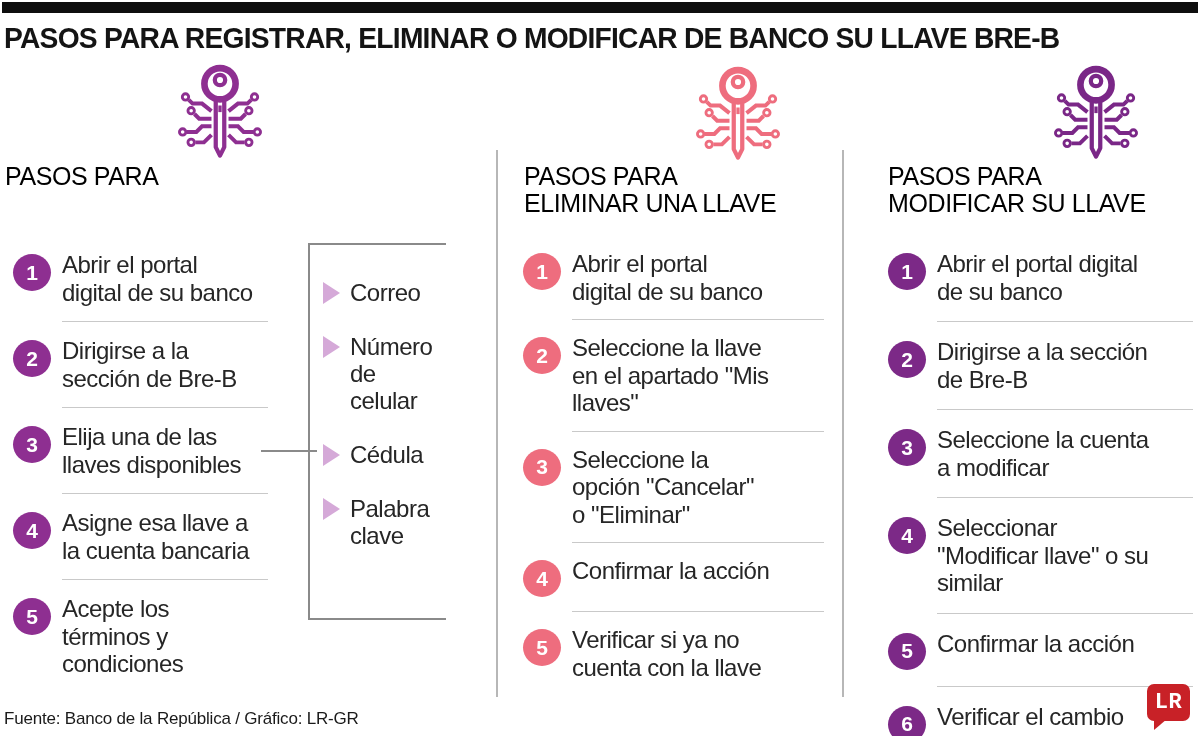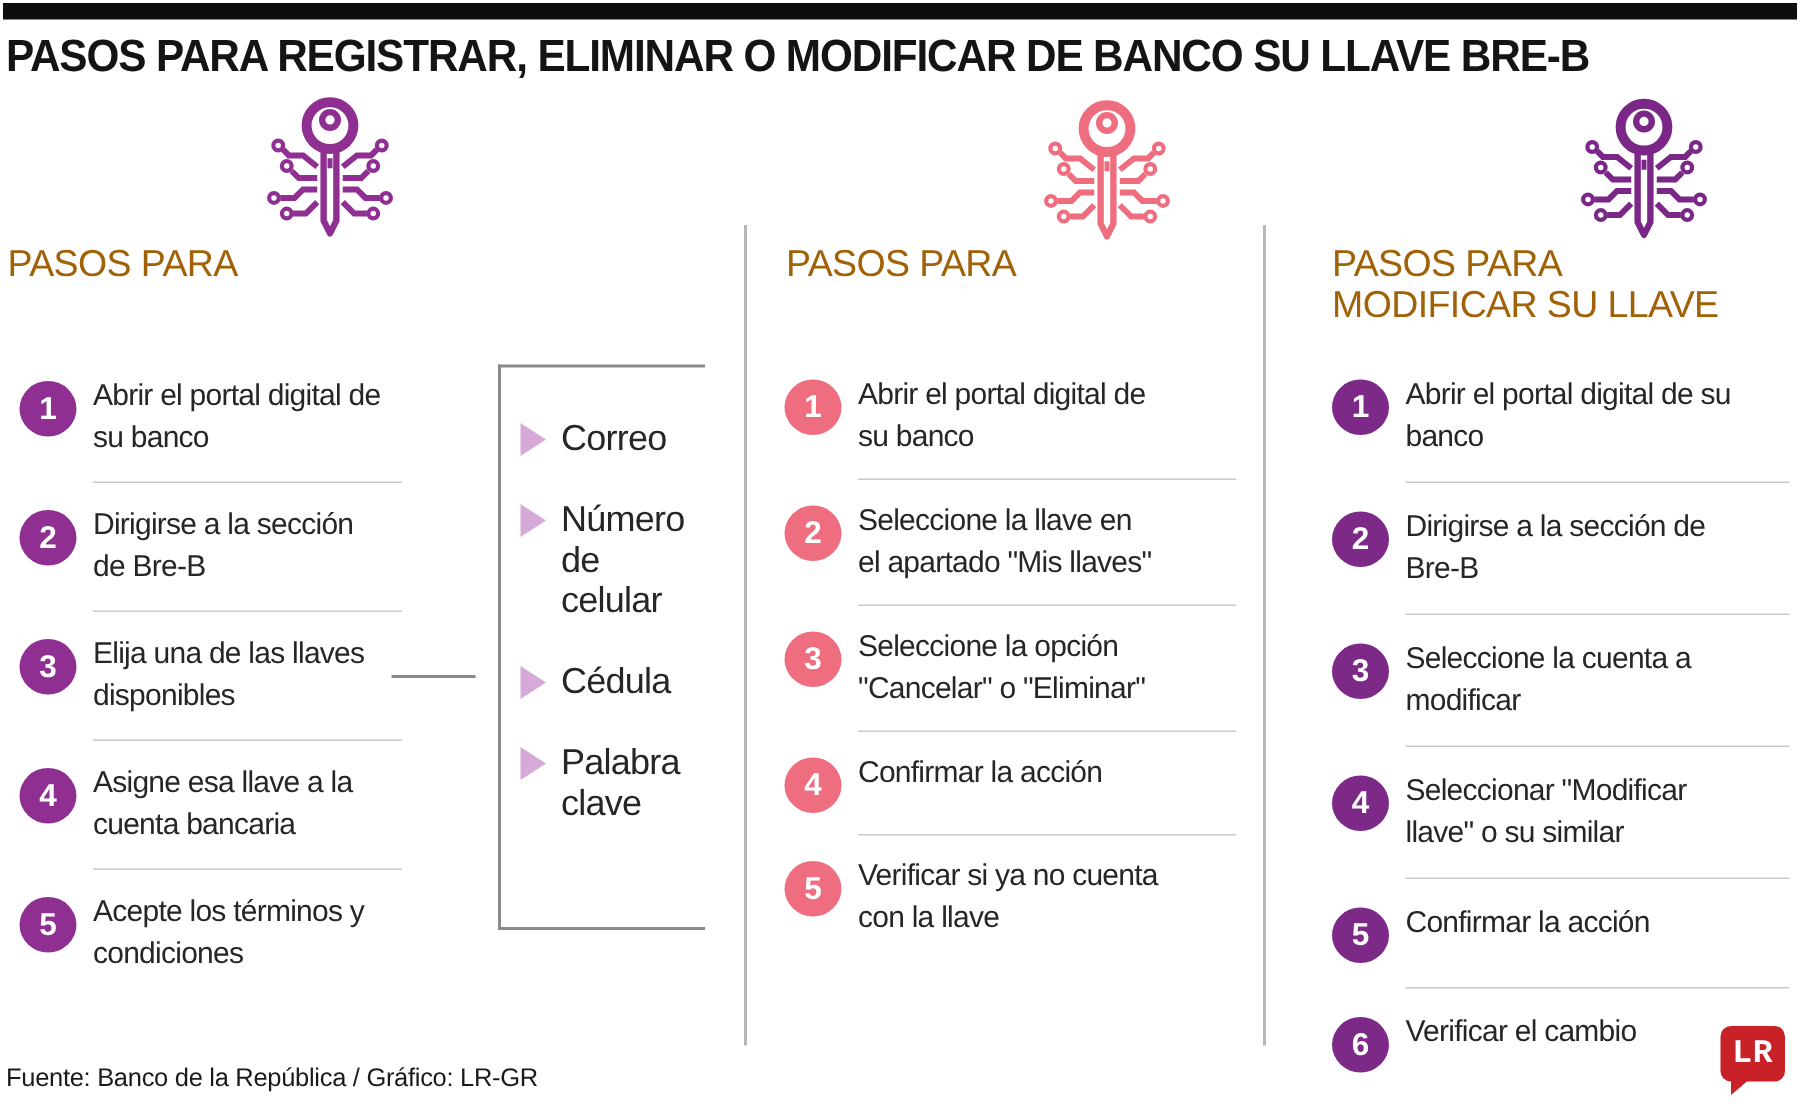--- a/index.html
+++ b/index.html
@@ -12,48 +12,48 @@
               letter-spacing:-0.8px;white-space:nowrap;transform:scaleX(0.94);transform-origin:left top;}
 
   .vdiv{position:absolute;top:150px;height:547px;width:2px;background:#b7b7b7;}
   .vdiv-1{left:496px;} .vdiv-2{left:842px;}
 
   .key-icon{position:absolute;width:114px;height:104px;}
   .icon-1{left:163px;top:62px;color:#8e2f91;}
   .icon-2{left:681px;top:64px;color:#ee6d7e;}
   .icon-3{left:1039px;top:63px;color:#7a2787;}
 
-  .col-heading{position:absolute;top:163px;font-size:25px;line-height:27px;color:#a16207;letter-spacing:-0.4px;}
+  .col-heading{position:absolute;top:163px;font-size:25px;line-height:27px;color:#000000;letter-spacing:-0.4px;}
   .heading-1{left:5px;} .heading-2{left:524px;} .heading-3{left:888px;}
 
   .steps{position:absolute;}
   .steps-1{left:13px;top:236px;width:255px;}
   .steps-2{left:523px;top:236px;width:301px;}
   .steps-3{left:888px;top:234px;width:305px;}
 
   .step{display:flex;gap:11px;align-items:flex-start;}
   .steps-1 .step{padding:15px 0;}
   .steps-2 .step{padding:14px 0;}
   .steps-3 .step{padding:16px 0;}
 
   .num{width:38px;height:37px;border-radius:50%;flex:0 0 38px;margin-top:3px;
        display:flex;align-items:center;justify-content:center;
        color:#fff;font-weight:700;font-size:21px;}
   .steps-1 .num{background:#8e2f91;}
   .steps-2 .num{background:#ee6d7e;}
   .steps-3 .num{background:#7c2987;}
 
-  .step-text{font-size:20px;line-height:27.5px;letter-spacing:-0.5px;color:#262626;}
+  .step-text{font-size:24px;line-height:27.5px;letter-spacing:-0.5px;color:#262626;}
   .steps-1 .step-text{width:192px;}
   .steps-2 .step-text{width:200px;}
   .steps-3 .step-text{width:220px;}
 
   .sep{height:1px;background:#c9c9c9;margin-left:49px;}
 
-  .key-panel{position:absolute;left:332px;top:243px;width:138px;height:377px;box-sizing:border-box;
+  .key-panel{position:absolute;left:308px;top:243px;width:138px;height:377px;box-sizing:border-box;
              border:2px solid #8a8a8a;border-right:none;padding:34px 0 0 13px;}
   .key-item{display:flex;gap:10px;align-items:flex-start;margin-bottom:27px;}
   .tri{width:0;height:0;border-left:17px solid #d5a9d8;border-top:11px solid transparent;
        border-bottom:11px solid transparent;margin-top:3px;flex:0 0 auto;}
   .key-label{font-size:24px;line-height:27px;letter-spacing:-0.5px;color:#262626;width:95px;}
 
   .connector{position:absolute;left:261px;top:450px;width:56px;height:2px;background:#8a8a8a;}
 
   .footer-credit{position:absolute;left:4px;top:709px;font-size:17px;letter-spacing:-0.2px;color:#1a1a1a;}
 
@@ -124,20 +124,21 @@
     </svg>
   <svg class="key-icon icon-3">
       <use href="#key-circuit"></use>
     </svg>
 
   <div class="col-heading heading-1">
     <div>PASOS PARA</div>
   </div>
   <div class="col-heading heading-2">
     <div>PASOS PARA</div>
+    <div>ELIMINAR UNA LLAVE</div>
   </div>
   <div class="col-heading heading-3">
     <div>PASOS PARA</div>
     <div>MODIFICAR SU LLAVE</div>
   </div>
 
   <div class="steps steps-1">
     <div class="step">
       <div class="num">1</div>
       <div class="step-text">Abrir el portal digital de su banco</div>

